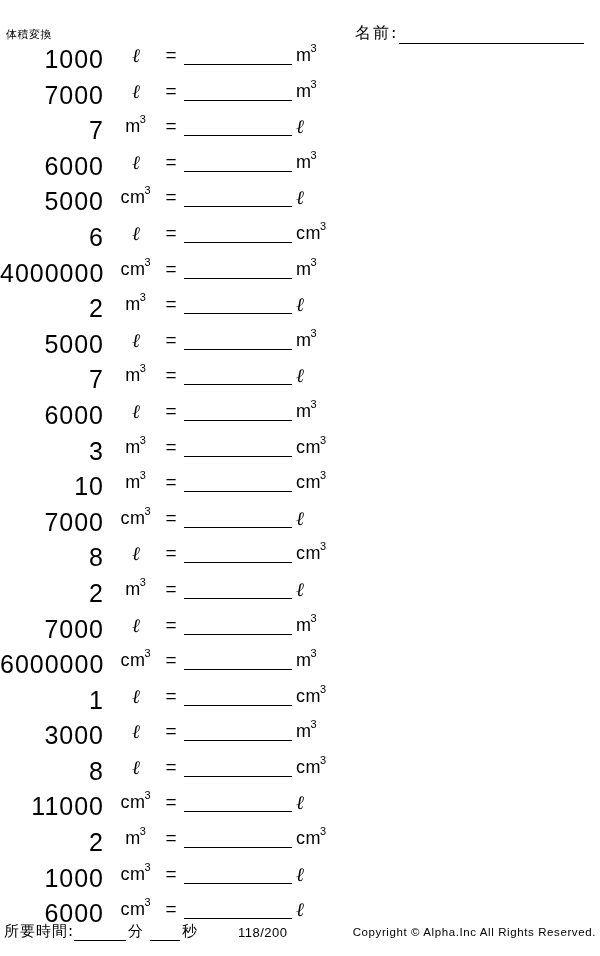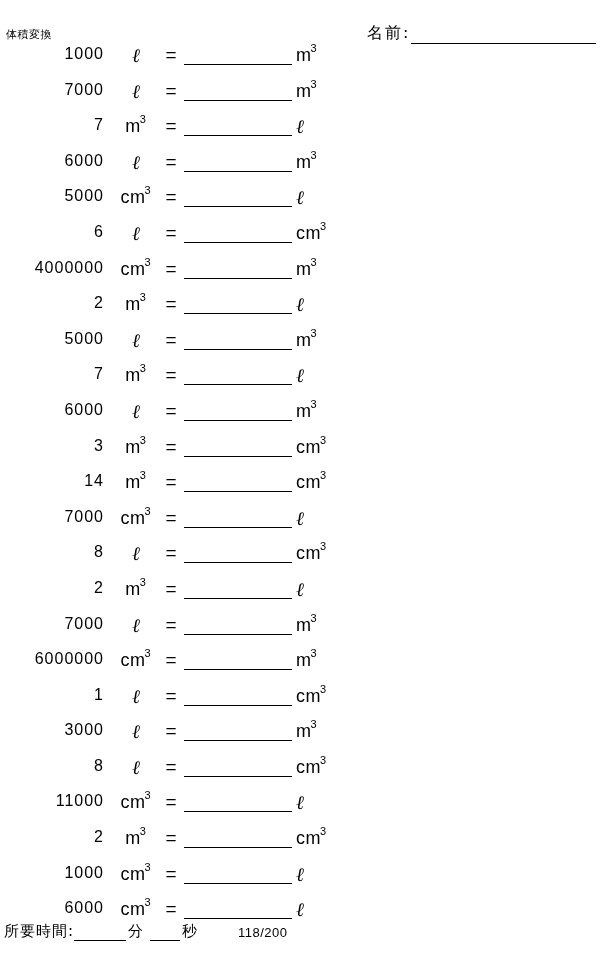--- a/index.html
+++ b/index.html
@@ -28,21 +28,21 @@
   .worksheet-title {
     position: absolute;
     left: 6px;
     top: 7px;
     font-family: "DejaVu Sans", sans-serif;
     font-size: 11px;
     letter-spacing: 0.5px;
   }
   .name-block {
     position: absolute;
-    left: 367px;
+    left: 355px;
     top: 3px;
     display: flex;
     align-items: flex-end;
     justify-content: flex-end;
   }
   .name-label {
     font-family: "DejaVu Sans", sans-serif;
     font-size: 16px;
     letter-spacing: 2px;
     white-space: nowrap;
@@ -66,21 +66,21 @@
     height: 35.6px;
     position: relative;
   }
   .p-num {
     position: absolute;
     left: 0;
     width: 104px;
     text-align: right;
     top: 7px;
     font-family: "Liberation Sans", sans-serif;
-    font-size: 16px;
+    font-size: 25px;
     letter-spacing: 1px;
   }
   .p-unit1 {
     position: absolute;
     left: 112px;
     width: 48px;
     text-align: center;
     top: 6px;
     font-family: "Liberation Serif", serif;
     font-size: 19px;
@@ -275,21 +275,21 @@
       <div class="p-unit2"><span class="unit-base">m</span><span class="unit-sup">3</span></div>
     </div>
     <div class="prob-row">
       <div class="p-num">3</div>
       <div class="p-unit1"><span class="unit-base">m</span><span class="unit-sup">3</span></div>
       <div class="p-eq">=</div>
       <div class="p-blank"></div>
       <div class="p-unit2"><span class="unit-base">cm</span><span class="unit-sup">3</span></div>
     </div>
     <div class="prob-row">
-      <div class="p-num">14</div>
+      <div class="p-num">10</div>
       <div class="p-unit1"><span class="unit-base">m</span><span class="unit-sup">3</span></div>
       <div class="p-eq">=</div>
       <div class="p-blank"></div>
       <div class="p-unit2"><span class="unit-base">cm</span><span class="unit-sup">3</span></div>
     </div>
     <div class="prob-row">
       <div class="p-num">7000</div>
       <div class="p-unit1"><span class="unit-base">cm</span><span class="unit-sup">3</span></div>
       <div class="p-eq">=</div>
       <div class="p-blank"></div>
@@ -376,13 +376,14 @@
 
 <div class="footer">
   <div class="time-block">
     <span class="time-label">所要時間:</span>
     <span class="time-line-1"></span>
     <span class="time-unit">分</span>
     <span class="time-line-2"></span>
     <span class="time-unit2">秒</span>
   </div>
   <div class="page-code">118/200</div>
+  <div class="copyright">Copyright ©  Alpha.Inc  All  Rights  Reserved.</div>
 </div>
 
 </body></html>

